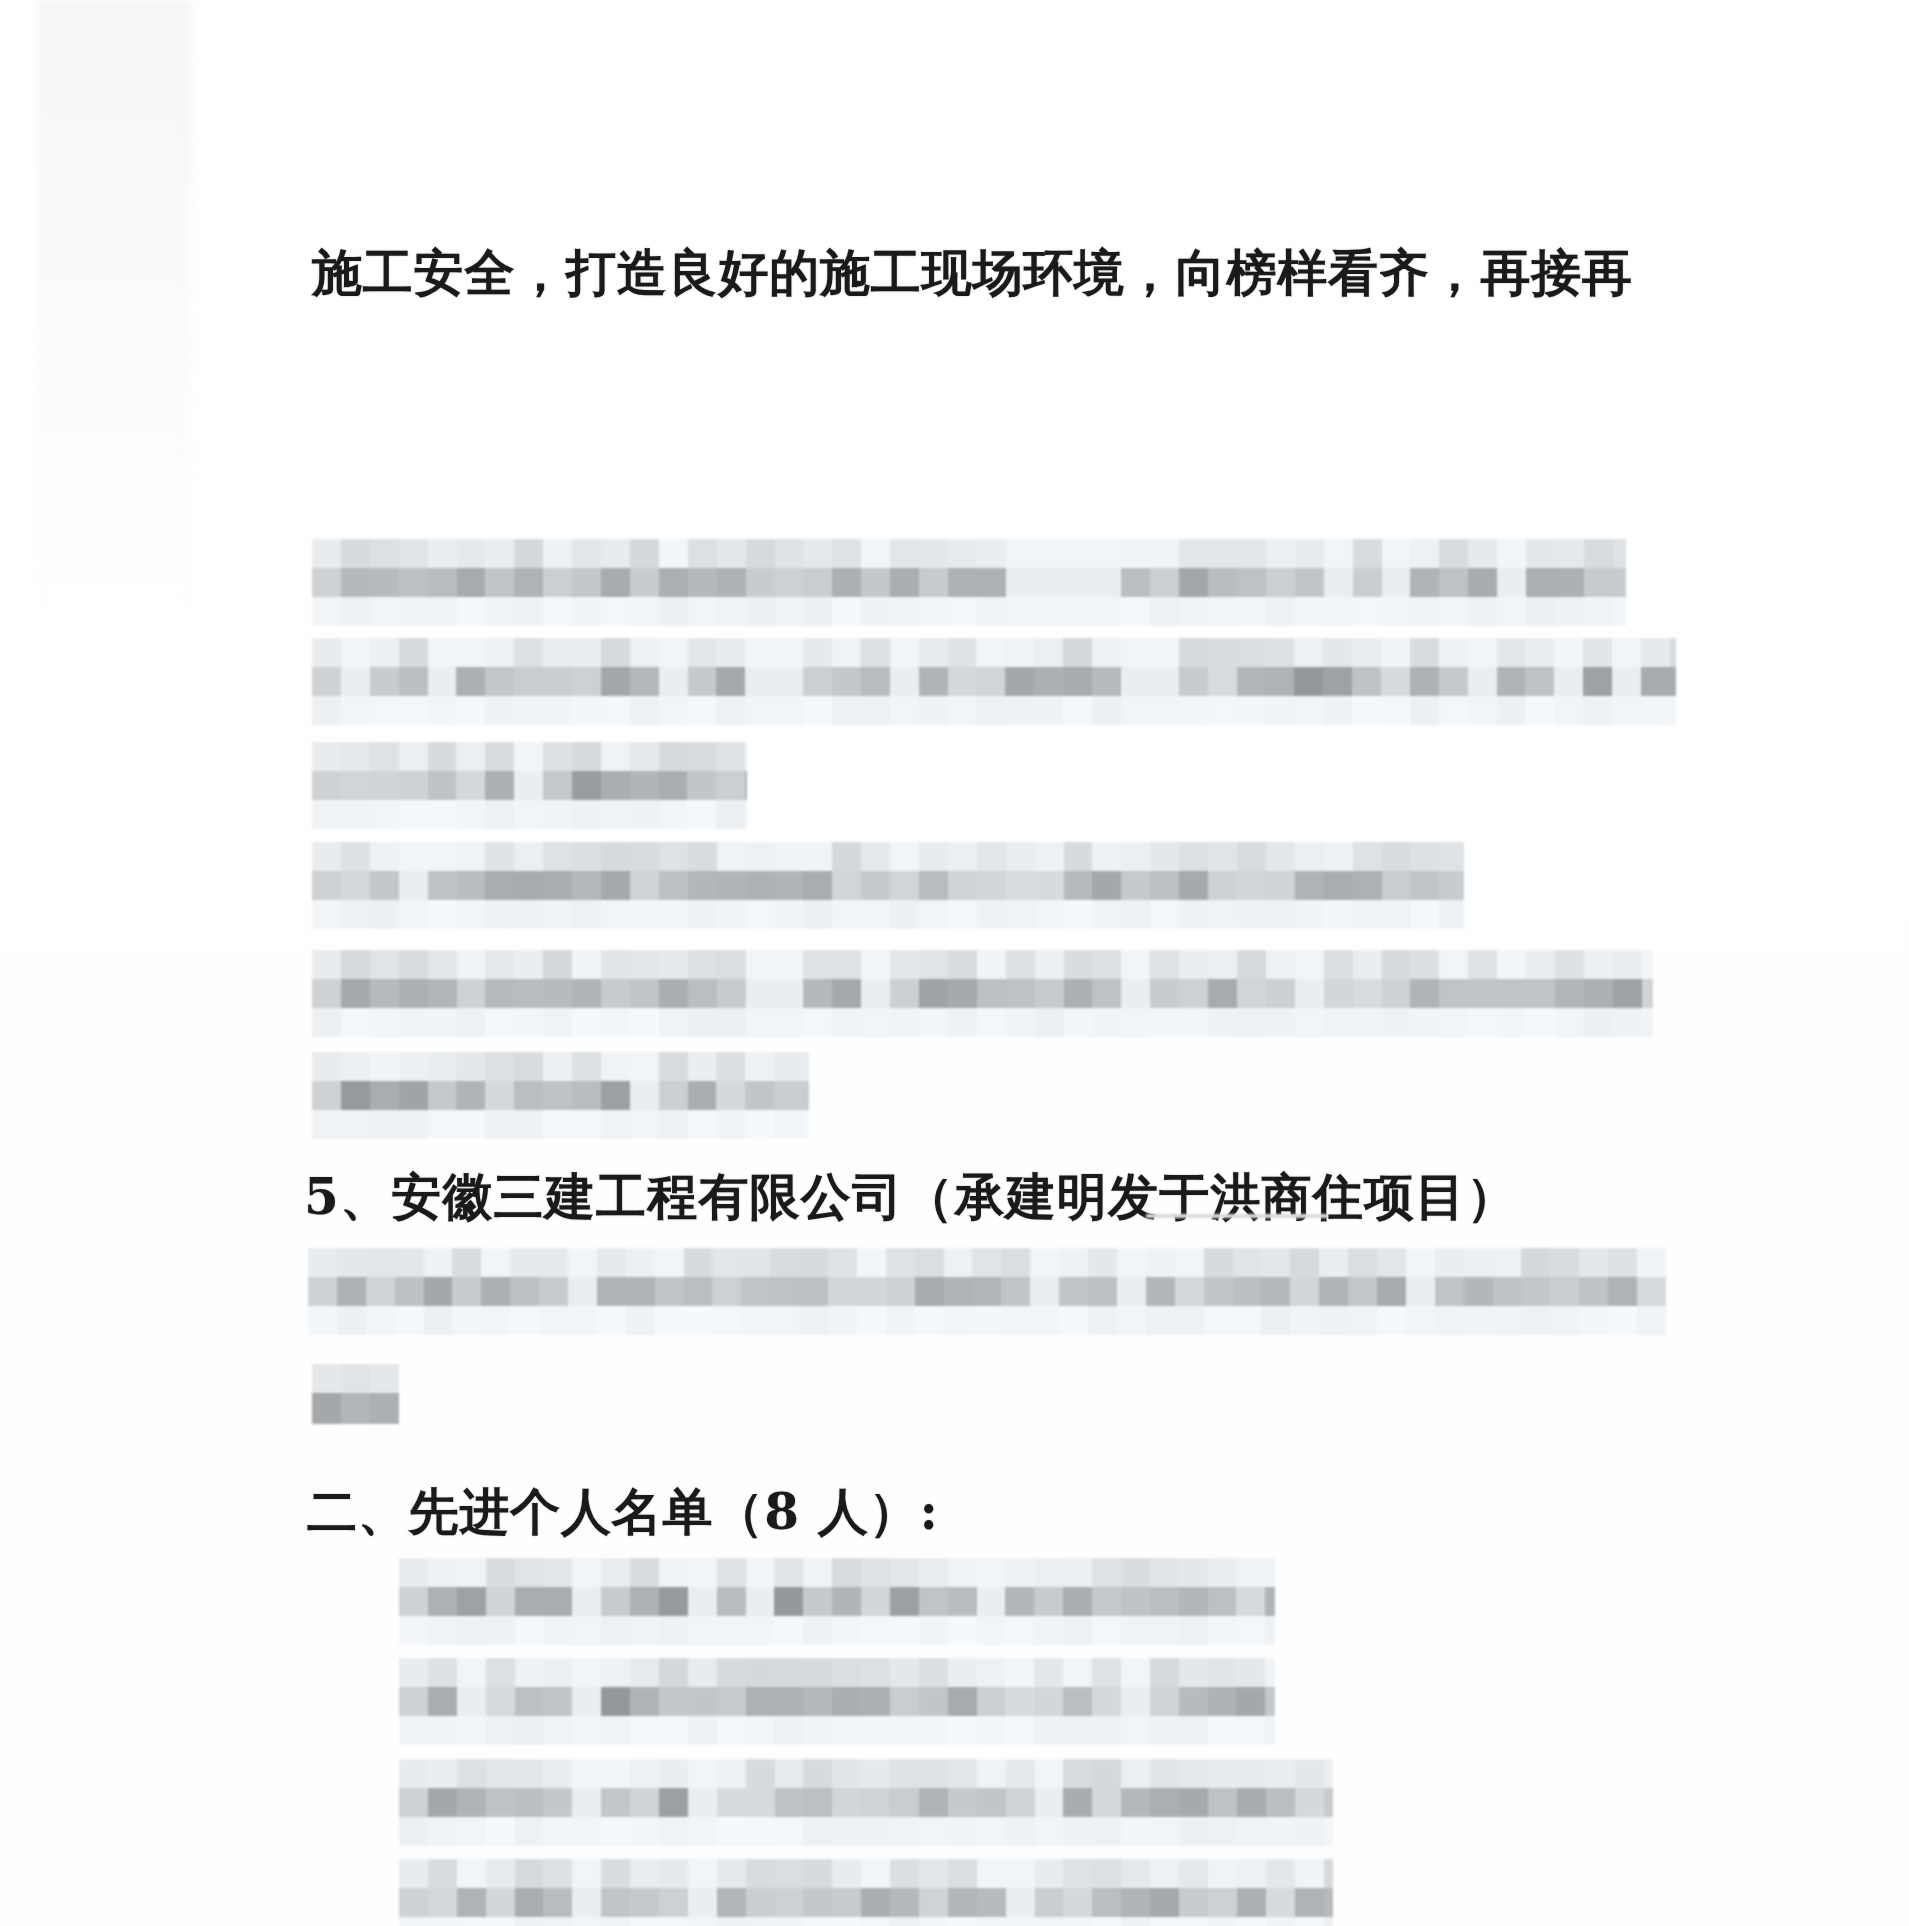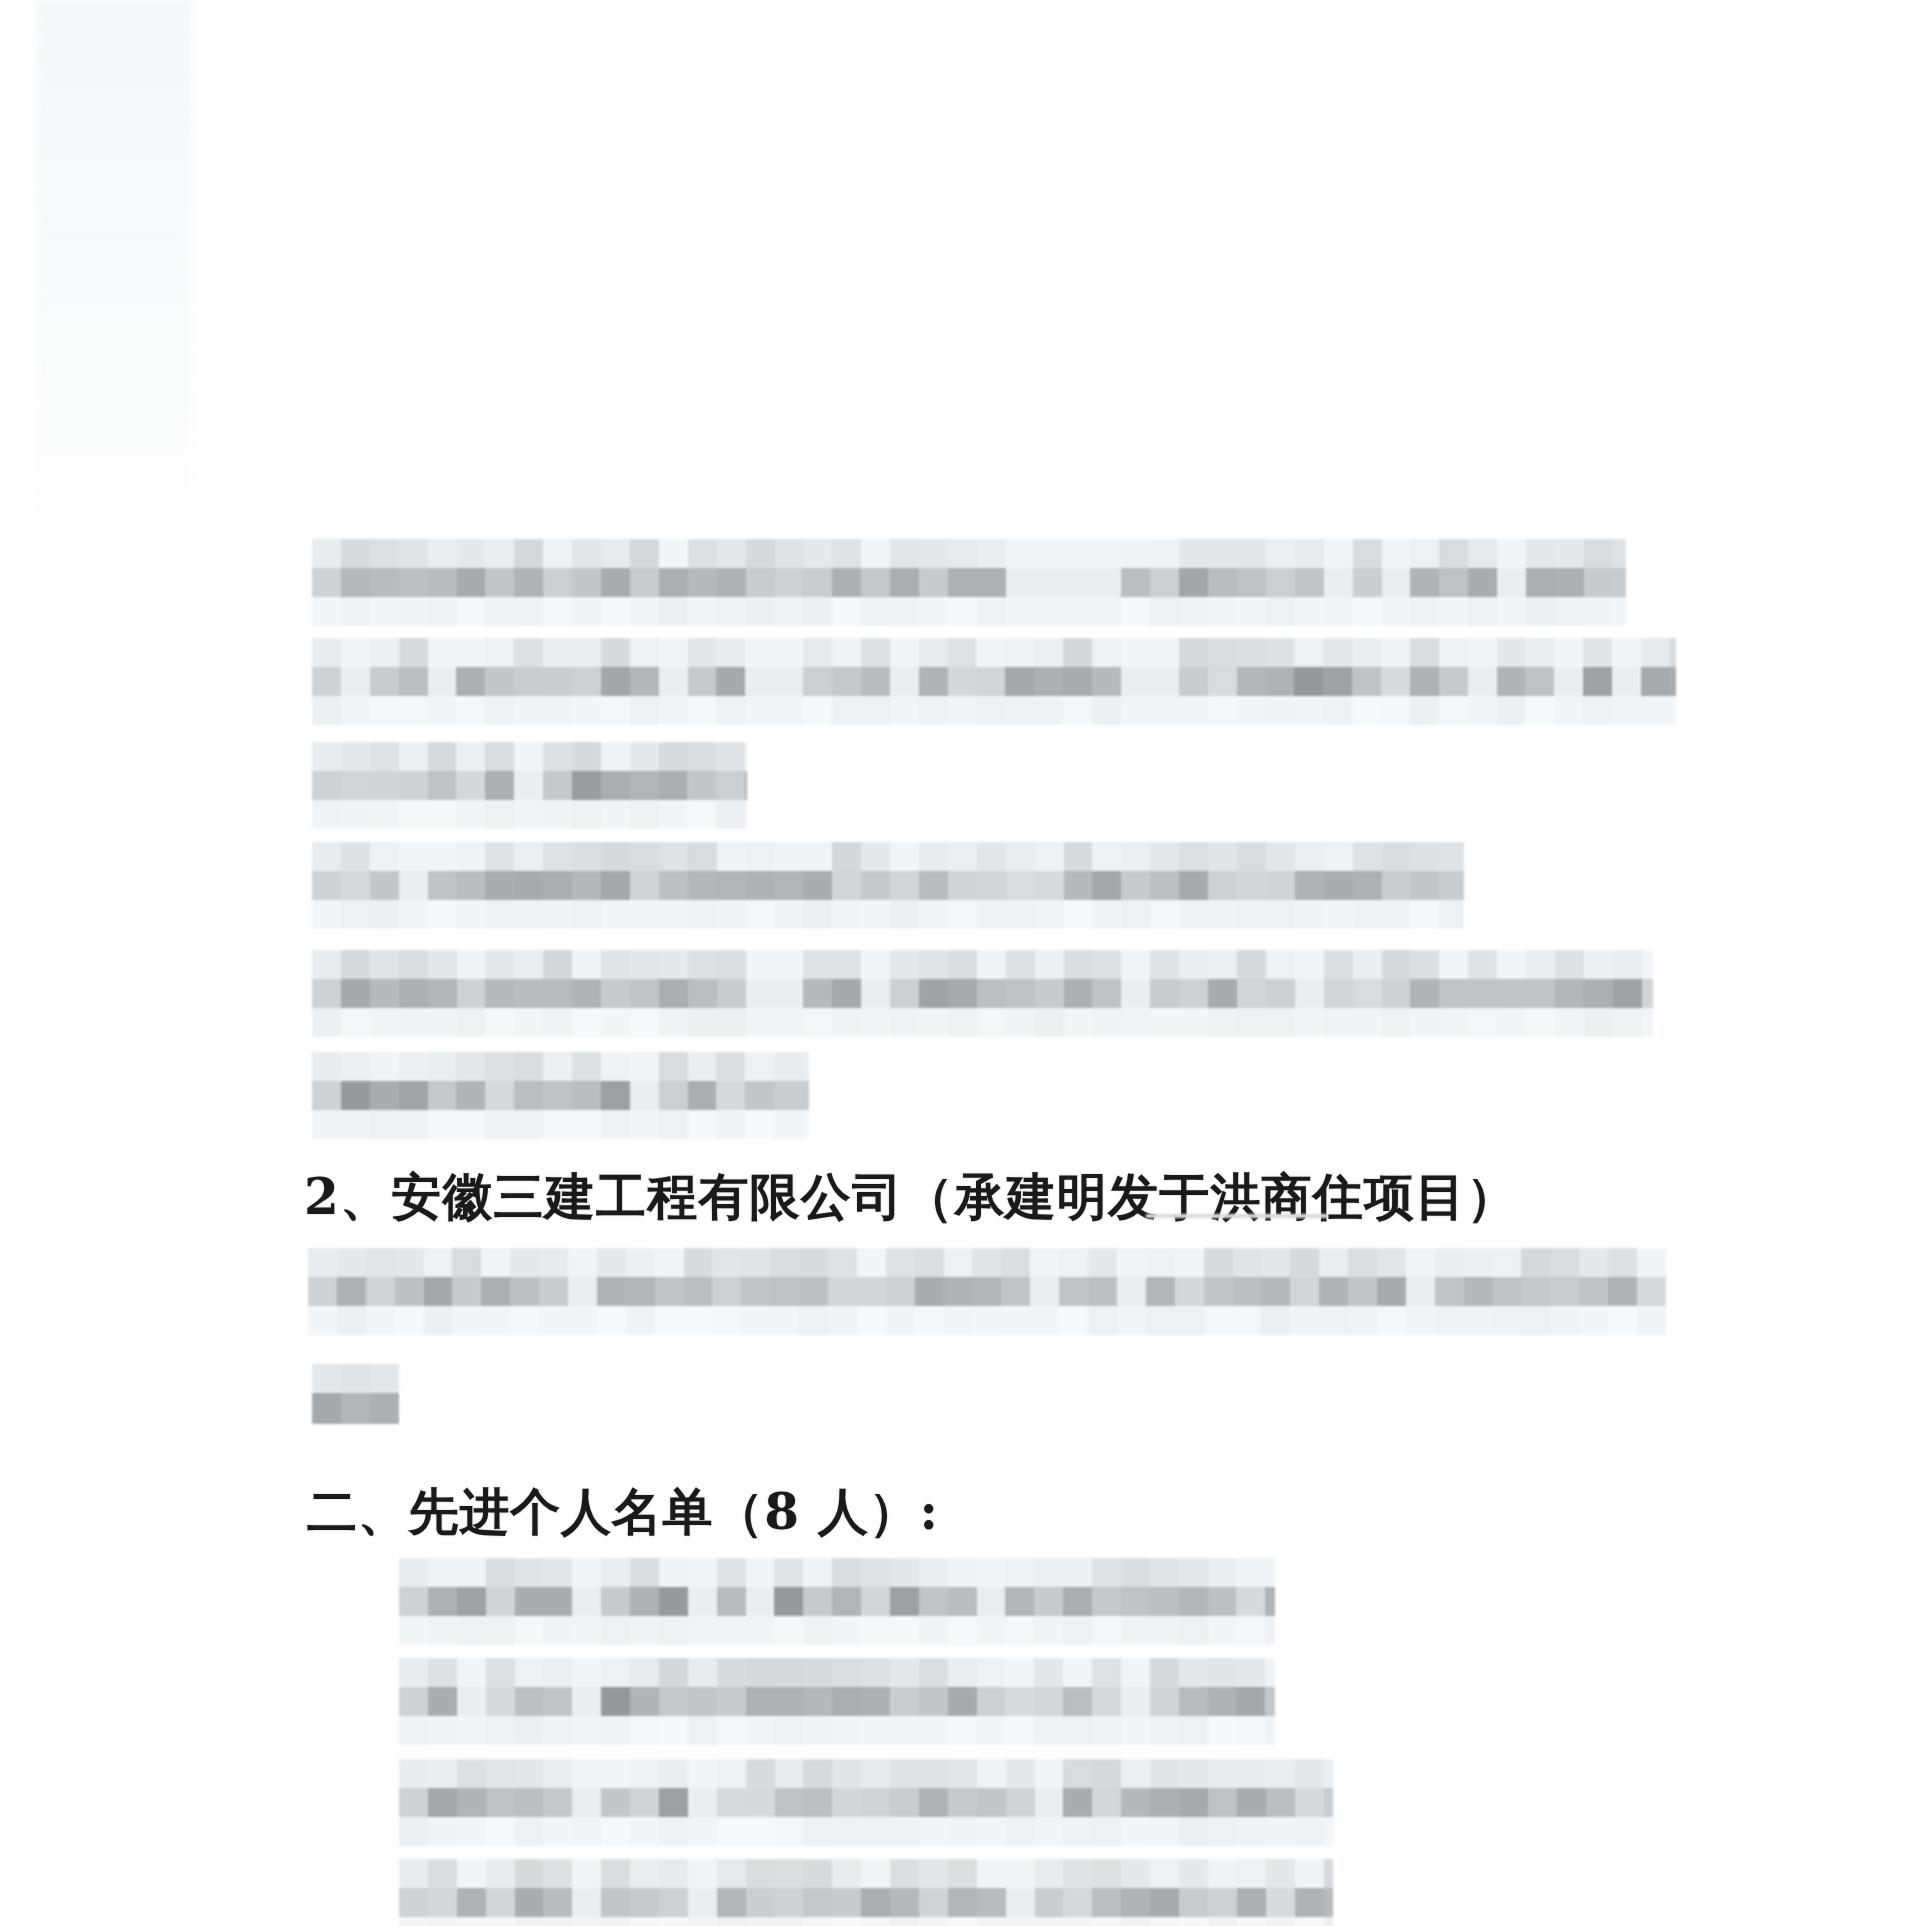--- a/index.html
+++ b/index.html
@@ -33,23 +33,24 @@
 </style>
 </head>
 <body>
 
 <div class="page">
 
   <div class="artifact" style="left:37px;top:0;width:154px;height:616px;
               background:linear-gradient(180deg,rgba(228,233,236,.40),rgba(228,233,236,0));
               filter:blur(3.9px);"></div>
 
+  <div class="txt" style="left:312px;top:241px;">施工安全，打造良好的施工现场环境，向榜样看齐，再接再</div>
 
 
-  <div class="txt" style="left:304px;top:1165px;letter-spacing:1.2px;">2、安徽三建工程有限公司（承建明发于洪商住项目）</div>
+  <div class="txt" style="left:304px;top:1165px;letter-spacing:1.2px;">5、安徽三建工程有限公司（承建明发于洪商住项目）</div>
 
   <div class="artifact" style="left:1146px;top:1214px;width:181px;height:3.5px;
               background:#d9dcdf;filter:blur(0.8px);"></div>
 
   <div class="txt" style="left:307px;top:1480px;">二、先进个人名单（8 人）:</div>
 
   <div class="speck" style="left:419px;top:1715px;width:6.2px;height:6.2px;background:#474b4f;
               border-radius:40% 60% 50% 50%;transform:rotate(-20deg);"></div>
 
 <div class="rl" style="left: 312px; top: 539px; width: 1314px; height: 87px;">

